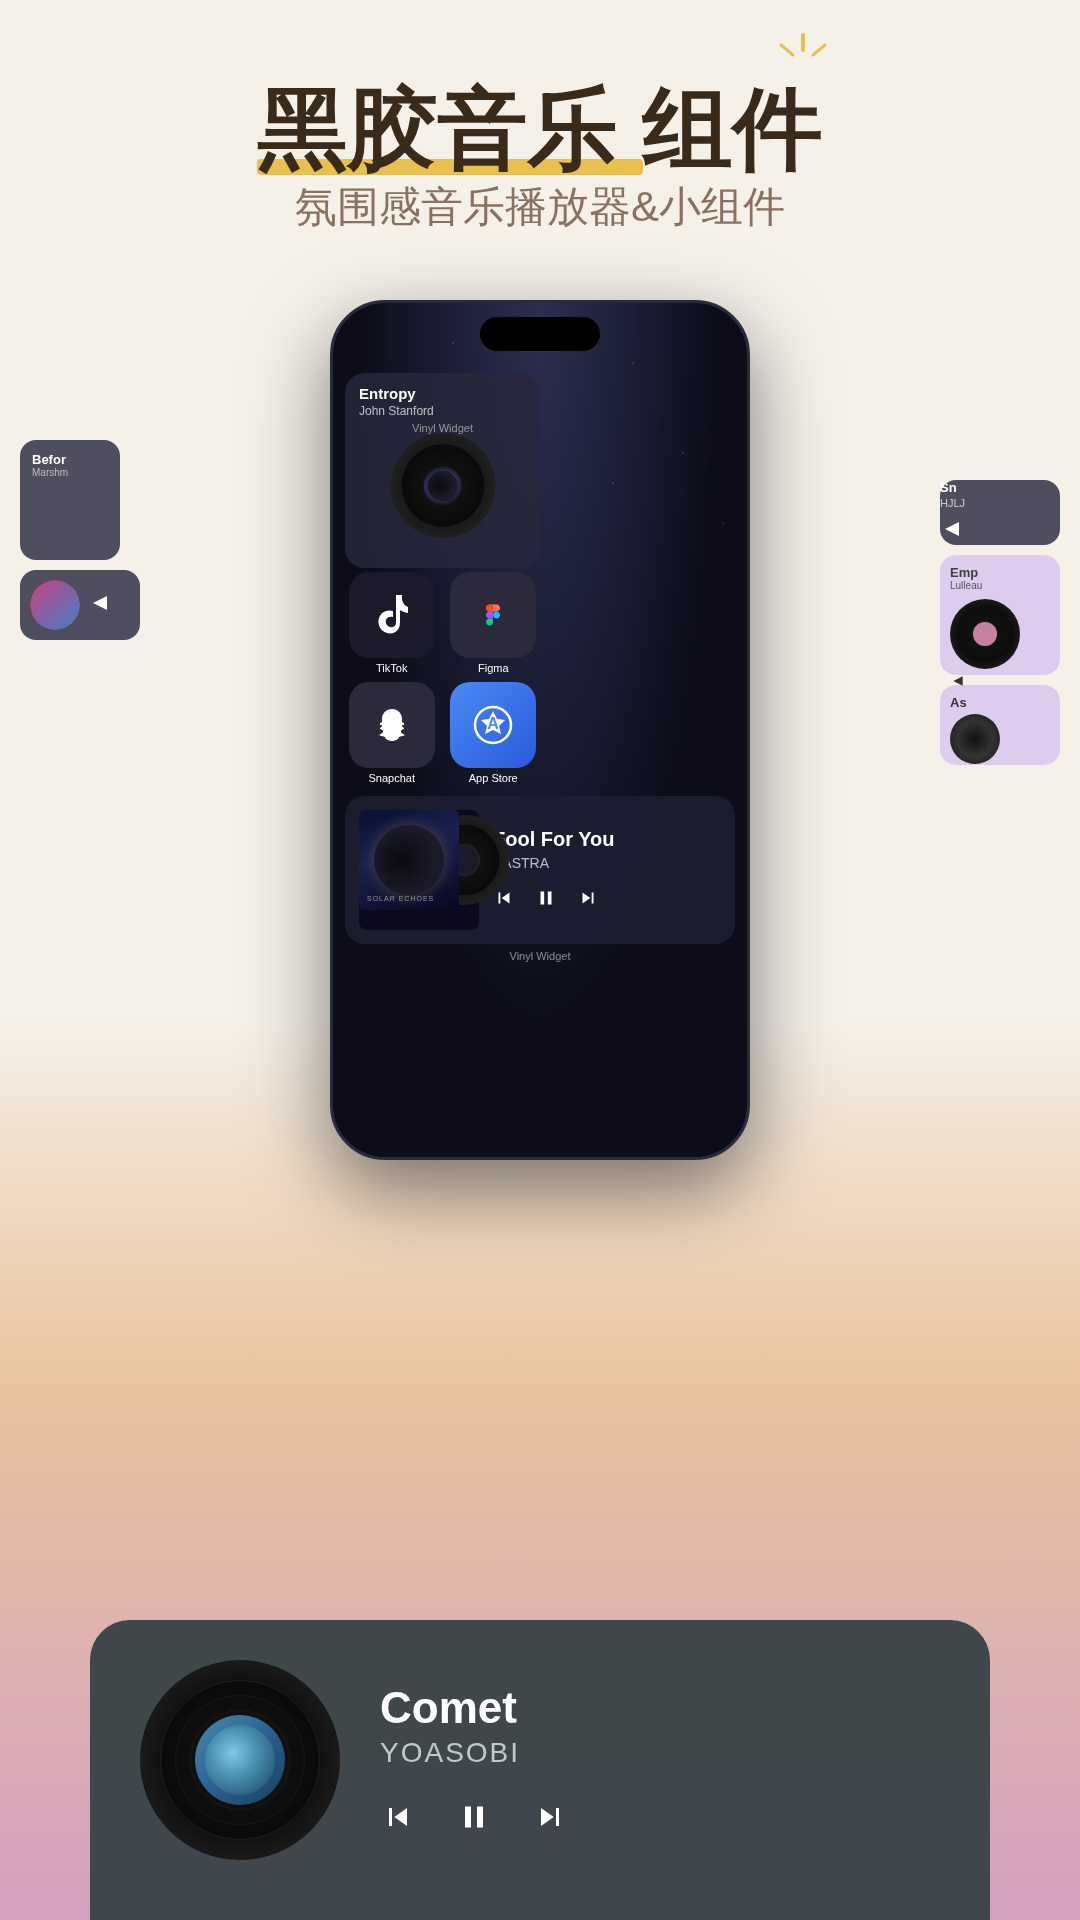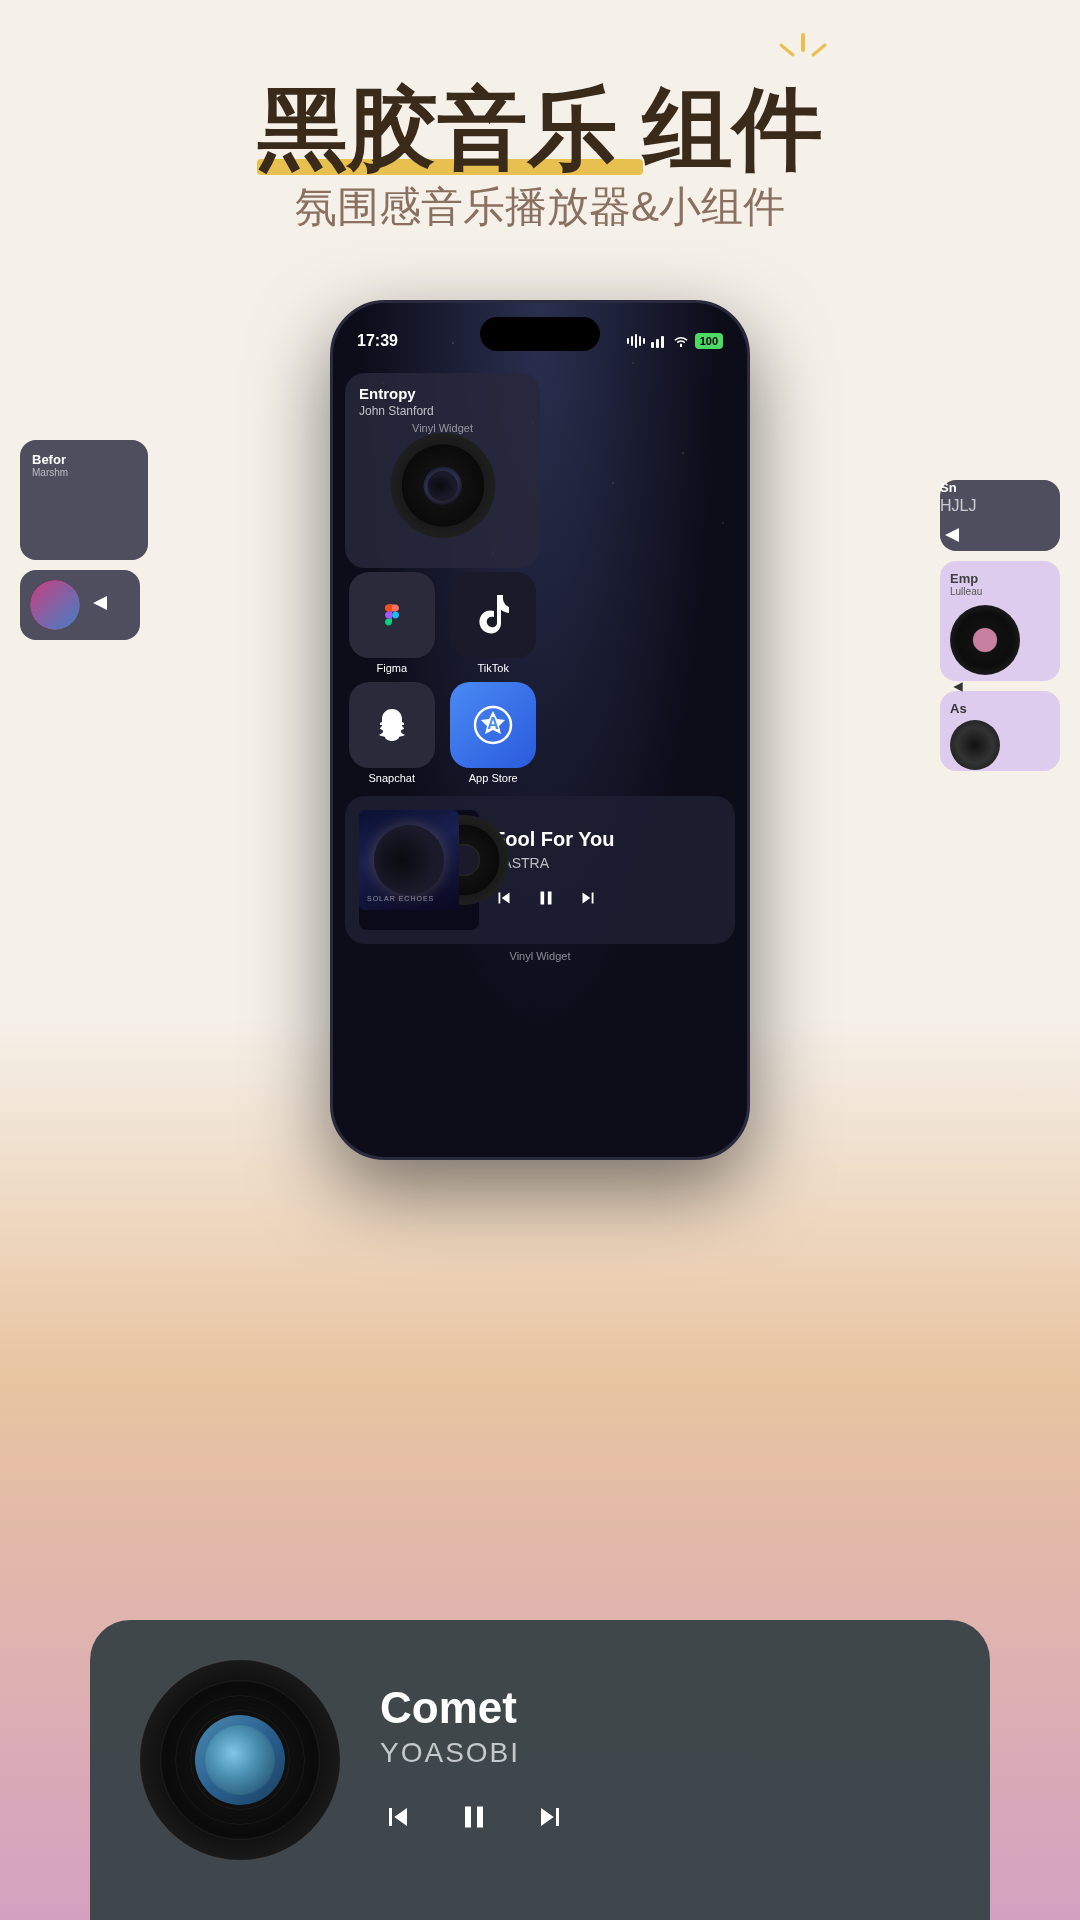--- a/index.html
+++ b/index.html
@@ -296,21 +296,21 @@
       top: 440px;
       left: 20px;
       width: 120px;
       z-index: 5;
     }
 
     .side-widget-1 {
       background: rgba(60,60,80,0.9);
       border-radius: 16px;
       padding: 12px;
-      width: 128px;
+      width: 100px;
       height: 120px;
     }
 
     .side-title {
       color: white;
       font-size: 13px;
       font-weight: 600;
     }
 
     .side-artist {
@@ -482,21 +482,21 @@
       <svg width="24" height="24" viewBox="0 0 24 24" fill="white">
         <polygon points="19,5 5,12 19,19"></polygon>
       </svg>
     </div>
   </div>
 </div>
 
 <div class="side-panel-right">
   <div class="side-widget-right-1">
     <div class="side-title">Sn</div>
-    <div style="color:rgba(255,255,255,0.7);font-size:16px;margin-top:2px;">HJLJ</div>
+    <div style="color:rgba(255,255,255,0.7);font-size:11px;margin-top:2px;">HJLJ</div>
     <div style="margin-top:8px;">
       <svg width="24" height="24" viewBox="0 0 24 24" fill="white">
         <polygon points="19,5 5,12 19,19"></polygon>
       </svg>
     </div>
   </div>
   <div class="side-widget-right-2">
     <div style="color:#404040;font-size:13px;font-weight:600;">Emp</div>
     <div style="color:#555;font-size:10px;">Lulleau</div>
 
@@ -517,90 +517,64 @@
   </div>
 </div>
 
 <div class="phone-wrapper">
   <div class="phone-frame">
     <div class="phone-screen">
       <div class="stars-bg"></div>
 
       <div class="dynamic-island"></div>
 
-      <div class="status-bar">
-        <span class="status-time">17:39</span>
-        <div class="status-icons">
-
-          <svg width="18" height="14" viewBox="0 0 18 14" fill="white">
-            <rect x="0" y="4" width="2" height="6" rx="1"></rect>
-            <rect x="4" y="2" width="2" height="10" rx="1"></rect>
-            <rect x="8" y="0" width="2" height="14" rx="1"></rect>
-            <rect x="12" y="2" width="2" height="10" rx="1"></rect>
-            <rect x="16" y="4" width="2" height="6" rx="1"></rect>
-          </svg>
-
-          <svg width="16" height="14" viewBox="0 0 16 14" fill="white">
-            <rect x="0" y="8" width="3" height="6" rx="1"></rect>
-            <rect x="5" y="5" width="3" height="9" rx="1"></rect>
-            <rect x="10" y="2" width="3" height="12" rx="1"></rect>
-          </svg>
-
-          <svg width="16" height="12" viewBox="0 0 20 15" fill="white">
-            <path d="M10 12 L10 15" stroke="white" stroke-width="2.5" stroke-linecap="round"></path>
-            <path d="M6 9 Q10 6 14 9" stroke="white" stroke-width="2" fill="none" stroke-linecap="round"></path>
-            <path d="M3 6 Q10 1 17 6" stroke="white" stroke-width="2" fill="none" stroke-linecap="round"></path>
-          </svg>
-          <span class="battery-badge">100</span>
-        </div>
-      </div>
 
       <div class="phone-content">
         <div class="clearfix">
 
           <div class="widget-small">
             <div class="widget-small-title">Entropy</div>
             <div class="widget-small-artist">John Stanford</div>
 
             <div style="position:absolute;bottom:30px;left:50%;transform:translateX(-50%);width:105px;height:105px;">
               <div style="width:105px;height:105px;border-radius:50%;background:radial-gradient(circle at center,#111 0%,#222 25%,#111 26%,#0a0a0a 55%,#1a1a1a 56%,#2a2a2a 100%);position:relative;">
 
                 <div style="position:absolute;top:50%;left:50%;transform:translate(-50%,-50%);width:38px;height:38px;border-radius:50%;background:linear-gradient(160deg,#0a1030 0%,#1a2050 40%,#0a0820 100%);overflow:hidden;display:flex;align-items:center;justify-content:center;">
                   <div style="width:30px;height:30px;border-radius:50%;background:radial-gradient(ellipse at 40% 50%,#0a0a10 0%,#1a1a2a 60%);box-shadow:0 0 8px rgba(200,160,80,0.4);"></div>
                 </div>
               </div>
             </div>
             <div class="widget-label">Vinyl Widget</div>
           </div>
 
           <div class="app-grid">
+
+            <div class="app-icon-wrapper">
+              <div class="app-icon app-tiktok">
+                <svg width="40" height="44" viewBox="0 0 40 44" fill="white">
+                  <path d="M30 6C30 6 30.5 12 36 14V20C36 20 31.5 19.5 28 17V30C28 37 22 42 15 40C8 38 5 31 7 25C9 19 15 16 21 18V24C18 23 15 24 14 27C13 30 15 33 18 34C21 35 24 33 24 30V2H30V6Z"></path>
+                </svg>
+              </div>
+              <span class="app-icon-label">TikTok</span>
+            </div>
 
             <div class="app-icon-wrapper">
               <div class="app-icon app-figma">
                 <svg width="40" height="40" viewBox="0 0 38 57">
                   <path d="M19 28.5C19 25.74 21.24 23.5 24 23.5C26.76 23.5 29 25.74 29 28.5C29 31.26 26.76 33.5 24 33.5C21.24 33.5 19 31.26 19 28.5Z" fill="#1ABCFE"></path>
                   <path d="M9 38.5C9 35.74 11.24 33.5 14 33.5H19V38.5C19 41.26 16.76 43.5 14 43.5C11.24 43.5 9 41.26 9 38.5Z" fill="#0ACF83"></path>
                   <path d="M19 8.5V23.5H24C26.76 23.5 29 21.26 29 18.5C29 15.74 26.76 13.5 24 13.5H14C11.24 13.5 9 15.74 9 18.5C9 21.26 11.24 23.5 14 23.5H19Z" fill="#FF7262"></path>
                   <path d="M9 18.5C9 21.26 11.24 23.5 14 23.5H19V13.5H14C11.24 13.5 9 15.74 9 18.5Z" fill="#F24E1E"></path>
                   <path d="M9 28.5C9 31.26 11.24 33.5 14 33.5H19V23.5H14C11.24 23.5 9 25.74 9 28.5Z" fill="#A259FF"></path>
                 </svg>
               </div>
               <span class="app-icon-label">Figma</span>
             </div>
 
             <div class="app-icon-wrapper">
-              <div class="app-icon app-tiktok">
-                <svg width="40" height="44" viewBox="0 0 40 44" fill="white">
-                  <path d="M30 6C30 6 30.5 12 36 14V20C36 20 31.5 19.5 28 17V30C28 37 22 42 15 40C8 38 5 31 7 25C9 19 15 16 21 18V24C18 23 15 24 14 27C13 30 15 33 18 34C21 35 24 33 24 30V2H30V6Z"></path>
-                </svg>
-              </div>
-              <span class="app-icon-label">TikTok</span>
-            </div>
-
-            <div class="app-icon-wrapper">
               <div class="app-icon app-snapchat">
                 <svg width="44" height="44" viewBox="0 0 44 44">
                   <path d="M22 6C16 6 12 10.5 12 16V19L10 20L10 22L12 22C12 22 12 24 10 25L10 26C10 26 12.5 26.5 13 28C13.5 29.5 11 31 9 32C11 33 14 33.5 15 34L15.5 35.5C15.5 35.5 18 38 22 38C26 38 28.5 35.5 28.5 35.5L29 34C30 33.5 33 33 35 32C33 31 30.5 29.5 31 28C31.5 26.5 34 26 34 26L34 25C32 24 32 22 32 22L34 22V20L32 19V16C32 10.5 28 6 22 6Z" fill="white"></path>
                 </svg>
               </div>
               <span class="app-icon-label">Snapchat</span>
             </div>
 
             <div class="app-icon-wrapper">
               <div class="app-icon app-store">

